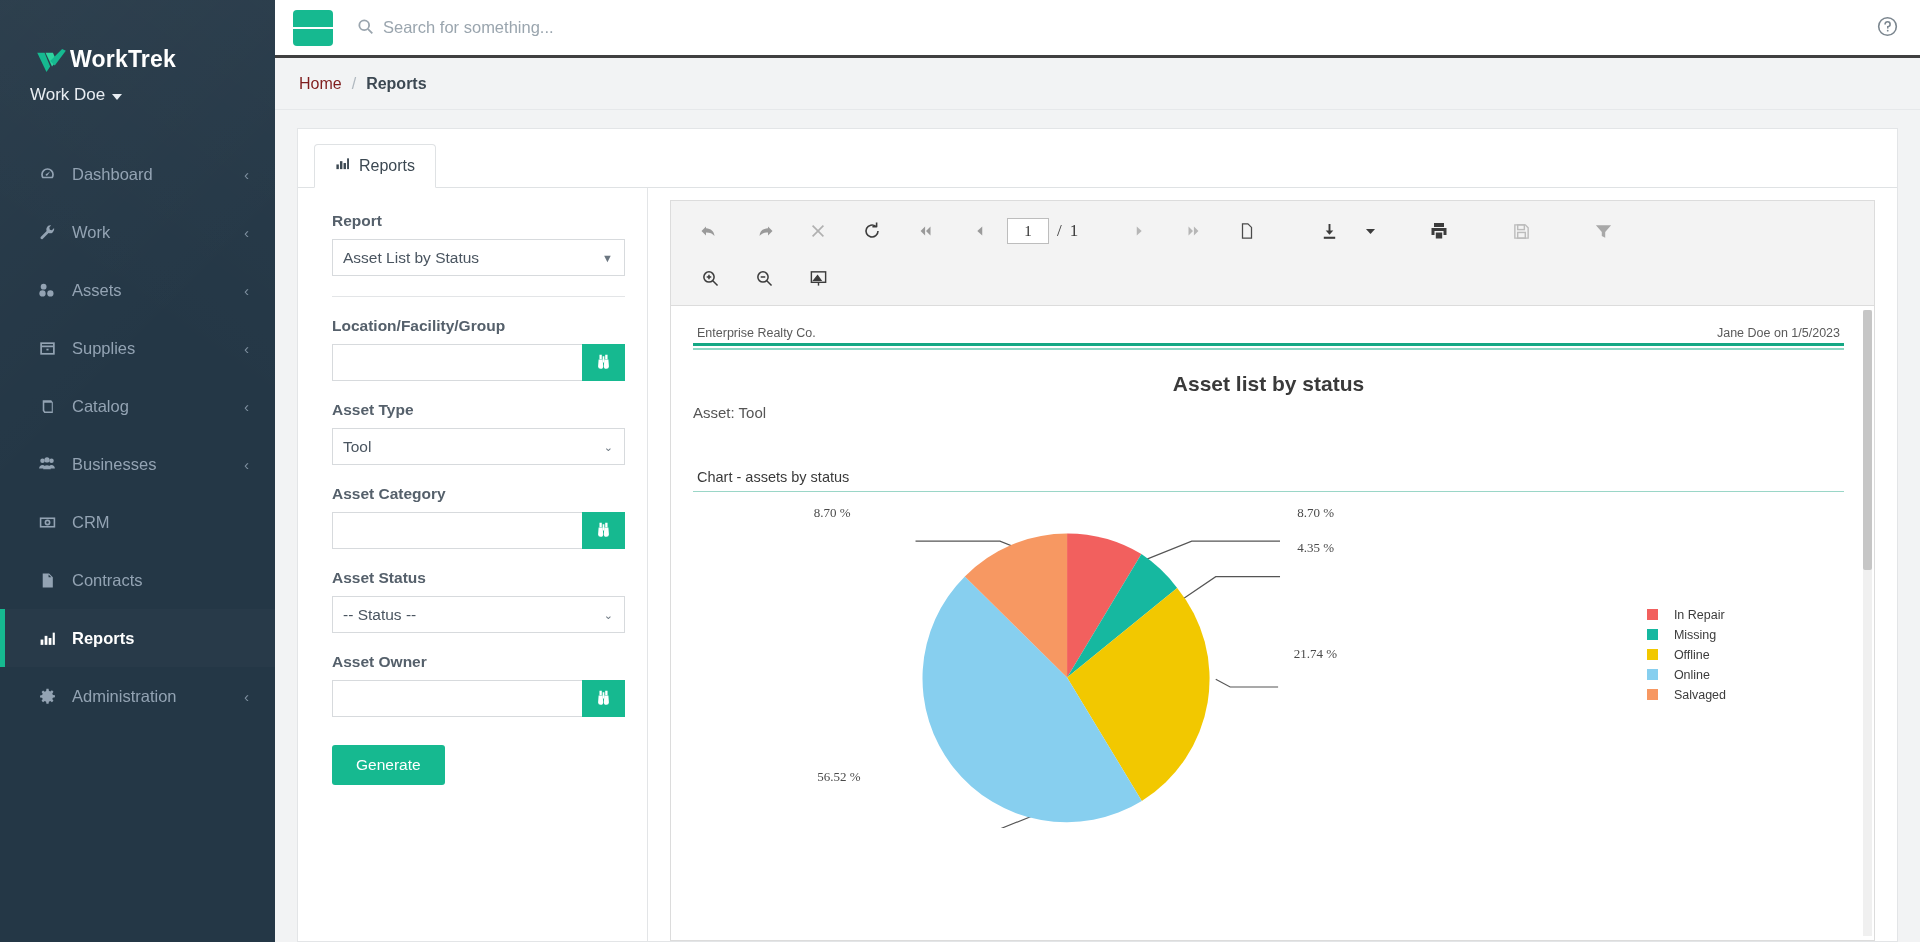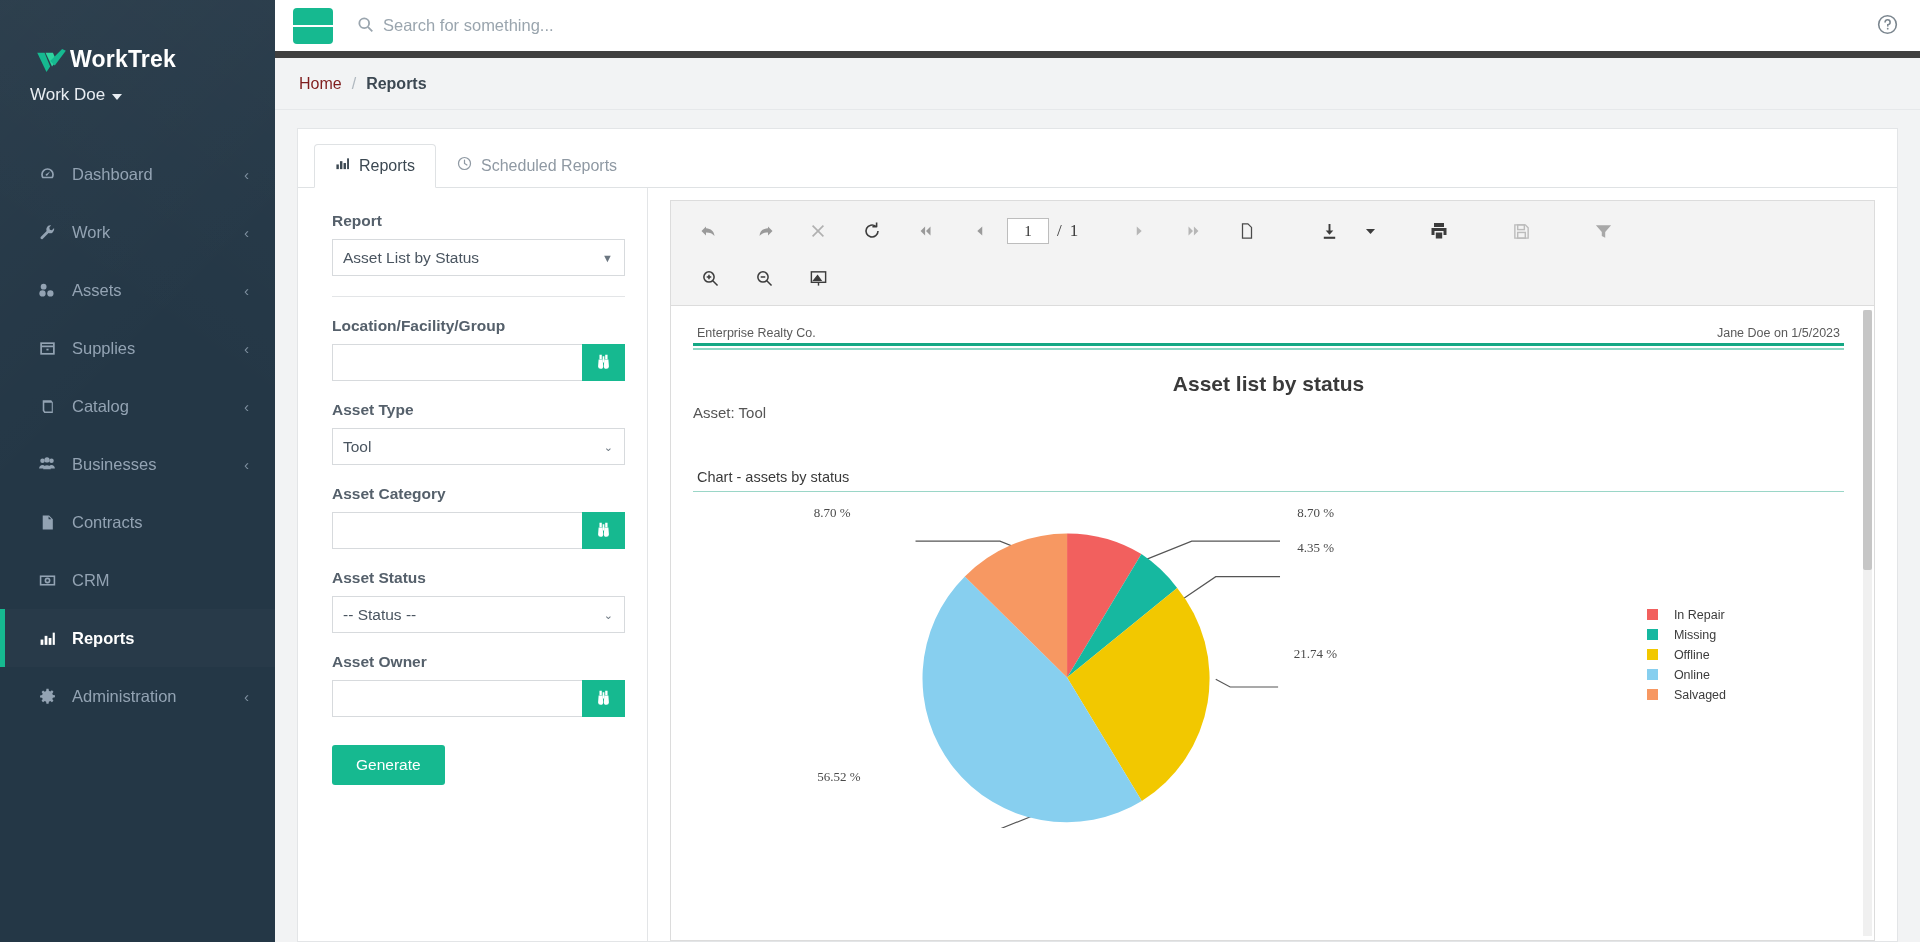--- a/index.html
+++ b/index.html
@@ -48,21 +48,21 @@
     content: ""; position: absolute; left: 0; top: 0; bottom: 0; width: 5px; background: #16b990;
   }
   .nav-chev {
     position: absolute; right: 26px; color: #7f90a0; font-size: 15px; line-height: 1;
   }
 
   
   .main { flex: 1; height: 942px; display: flex; flex-direction: column; background: #f2f3f4; }
   .topbar {
     height: 58px; background: #ffffff; display: flex; align-items: center;
-    padding: 0 22px 0 18px; border-bottom: 7px solid #404040;
+    padding: 0 22px 0 18px; border-bottom: 3px solid #404040;
   }
   .burger {
     width: 40px; height: 36px; background: #16b990; border-radius: 4px;
     display: flex; align-items: center; justify-content: center; cursor: pointer;
   }
   .burger span { display:block; width: 17px; height: 2px; background: #fff; margin: 2px 0; }
   .search-wrap { display: flex; align-items: center; gap: 9px; margin-left: 24px; flex: 1; }
   .search-input {
     border: none; outline: none; font-size: 16.5px; color: #6f7b87;
     font-family: "Liberation Sans", sans-serif; width: 520px; background: transparent;
@@ -250,36 +250,36 @@
               <circle cx="8" cy="4.4" r="2.3"></circle>
               <path d="M1 12c0-2 1.4-3.2 3-3.2S7 10 7 12zM9 12c0-2 1.4-3.2 3-3.2S15 10 15 12zM4.6 12.6c0-2.2 1.5-3.6 3.4-3.6s3.4 1.4 3.4 3.6z"></path>
             </svg>
         </span>
         <span>Businesses</span>
         <span class="nav-chev">‹</span>
       </div>
 
       <div class="nav-item">
         <span class="nav-ico">
-          <svg width="17" height="17" viewBox="0 0 16 16" fill="currentColor">
-              <path d="M3.5 1.5h6L13 5v9.5H3.5zM9 2.4V5h2.6z"></path>
-            </svg>
-        </span>
-        <span>Contracts</span>
-        <span class="nav-chev"></span>
-      </div>
-
-      <div class="nav-item">
-        <span class="nav-ico">
           <svg width="17" height="17" viewBox="0 0 16 16" fill="none" stroke="currentColor" stroke-width="1.5">
               <rect x="1.5" y="4" width="13" height="8"></rect>
               <circle cx="8" cy="8" r="2"></circle>
             </svg>
         </span>
         <span>CRM</span>
+        <span class="nav-chev"></span>
+      </div>
+
+      <div class="nav-item">
+        <span class="nav-ico">
+          <svg width="17" height="17" viewBox="0 0 16 16" fill="currentColor">
+              <path d="M3.5 1.5h6L13 5v9.5H3.5zM9 2.4V5h2.6z"></path>
+            </svg>
+        </span>
+        <span>Contracts</span>
         <span class="nav-chev"></span>
       </div>
 
       <div class="nav-item active">
         <span class="nav-ico">
           <svg width="17" height="17" viewBox="0 0 16 16" fill="currentColor">
               <rect x="1.5" y="9" width="2.6" height="5"></rect>
               <rect x="5.3" y="5.5" width="2.6" height="8.5"></rect>
               <rect x="9.1" y="7.5" width="2.6" height="6.5"></rect>
               <rect x="12.9" y="2.5" width="2" height="11.5"></rect>
@@ -341,29 +341,20 @@
           <div class="tab active">
             <span>
               <svg width="15" height="15" viewBox="0 0 16 16" fill="#3c4852">
                   <rect x="1.5" y="9" width="2.6" height="5"></rect>
                   <rect x="5.3" y="5.5" width="2.6" height="8.5"></rect>
                   <rect x="9.1" y="7.5" width="2.6" height="6.5"></rect>
                   <rect x="12.9" y="2.5" width="2" height="11.5"></rect>
                 </svg>
             </span>
             <span>Reports</span>
-          </div>
-          <div class="tab">
-            <span>
-              <svg width="15" height="15" viewBox="0 0 16 16" fill="none" stroke="#8f99a3" stroke-width="1.3">
-                  <circle cx="8" cy="8" r="6.4"></circle>
-                  <path d="M8 4.4V8l2.6 1.6" stroke-linecap="round"></path>
-                </svg>
-            </span>
-            <span>Scheduled Reports</span>
           </div>
         </div>
 
         <div class="panes">
 
           <div class="form-pane">
 
             <div class="f-group divided">
               <div class="f-label">Report</div>
               <div class="sel-wrap">

